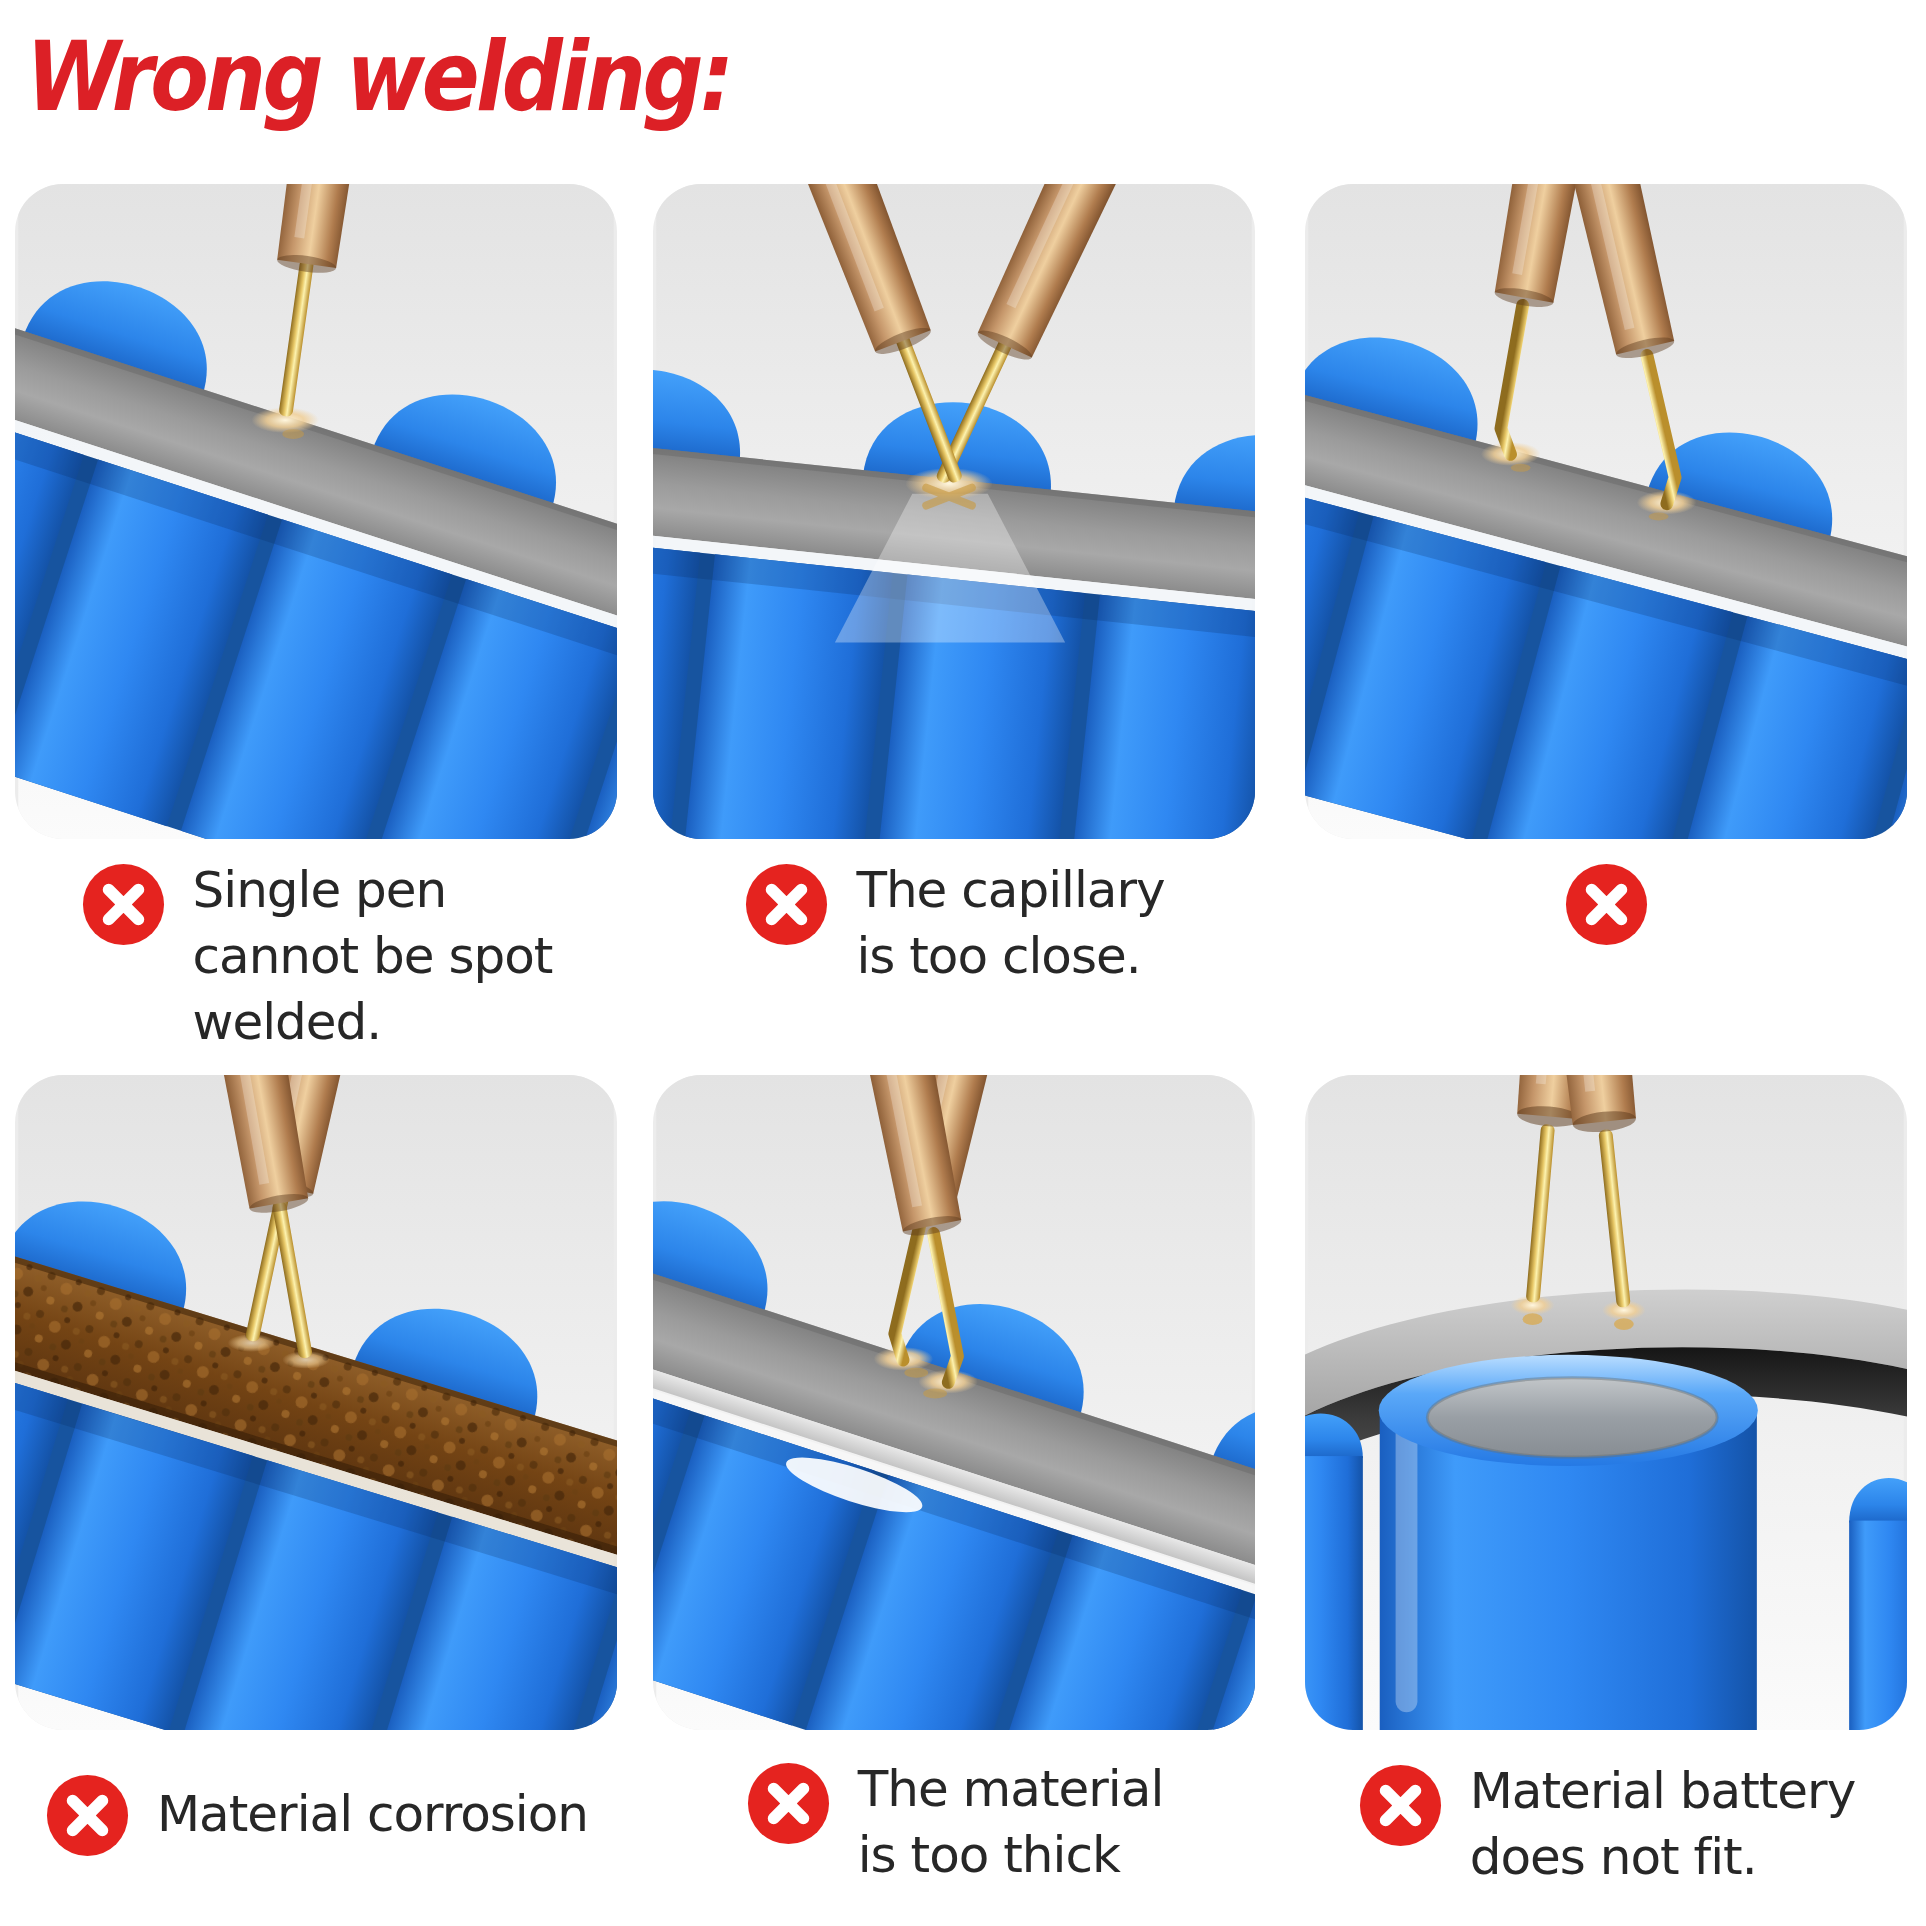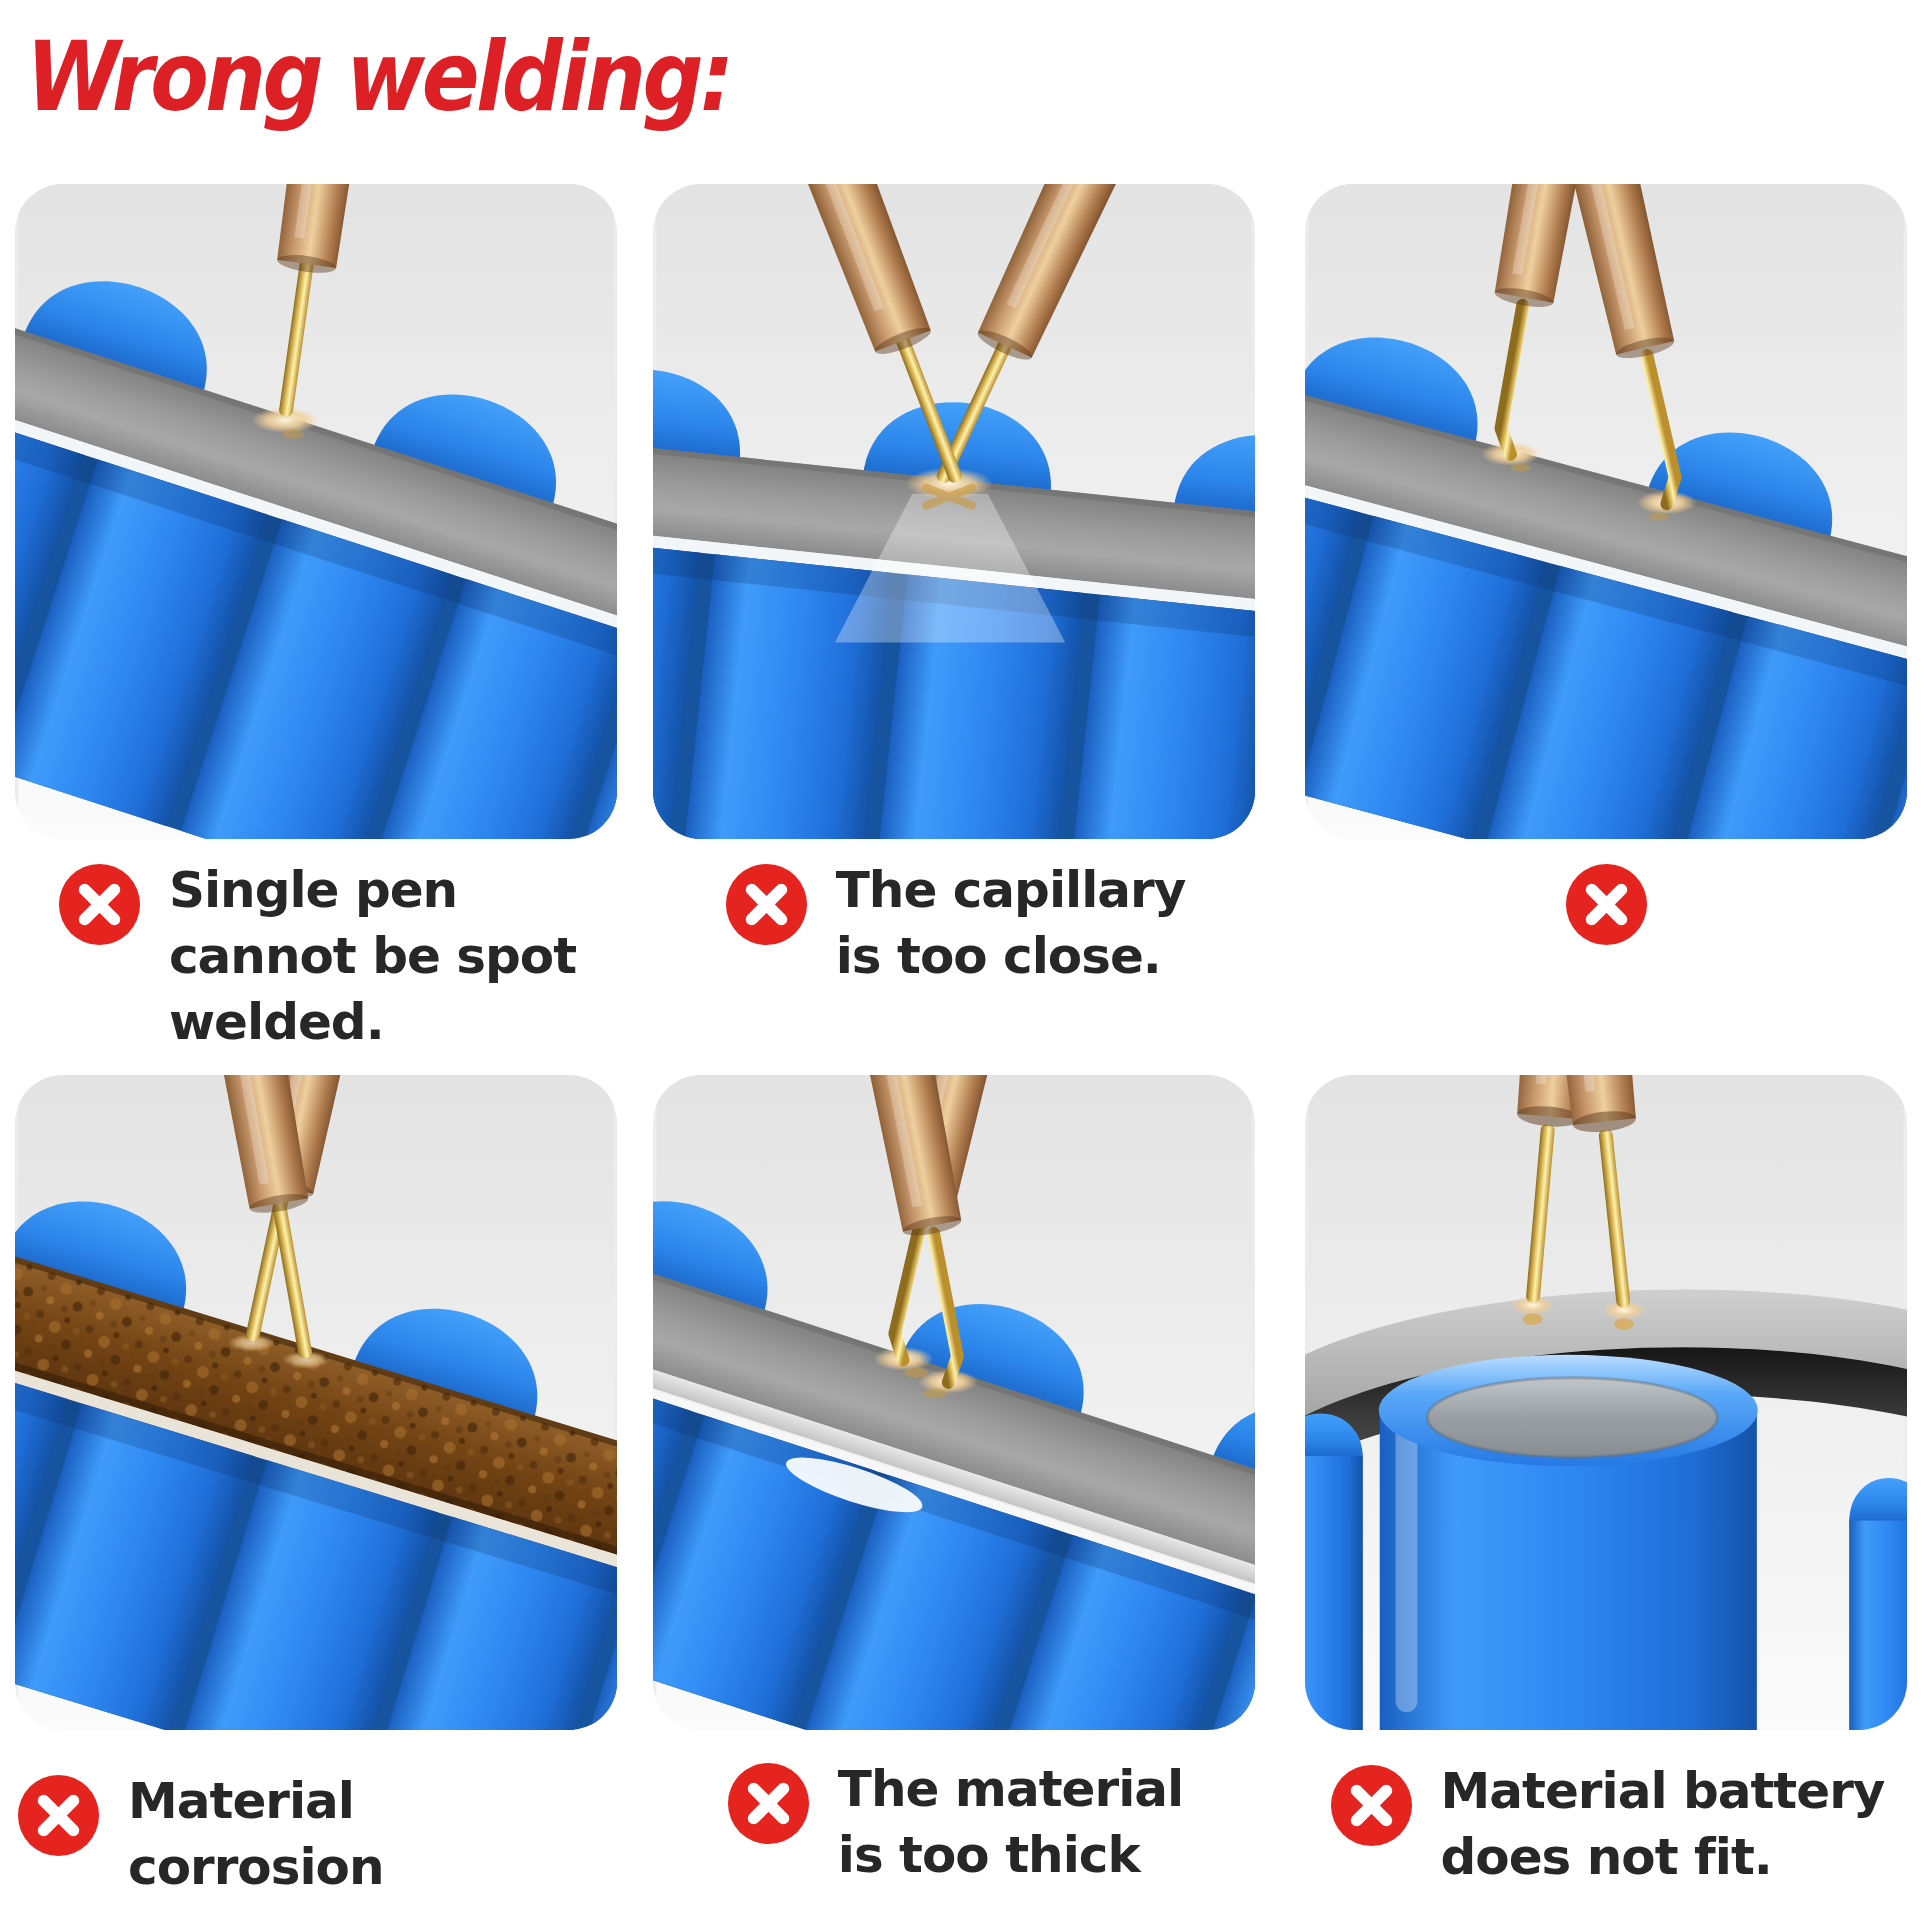--- a/index.html
+++ b/index.html
@@ -17,27 +17,27 @@
     position:absolute;width:602px;height:655px;
     border-radius:48px;overflow:hidden;background:#ececec;
   }
   .panel svg{width:100%;height:100%;display:block}
   .pos-r1{top:184px}
   .pos-r2{top:1075px}
   .col1{left:15px}.col2{left:653px}.col3{left:1305px}
   .caption{
     position:absolute;width:602px;display:flex;gap:26px;
     justify-content:center;align-items:flex-start;
-    color:#272727;font-size:50px;font-weight:bold;
+    color:#272727;font-size:50px;font-weight:normal;
     line-height:1.32;letter-spacing:-1px;
   }
   .caption .xicon{flex:0 0 auto;width:87px;height:87px;margin-top:4px}
   .caption .ct{white-space:pre-line}
   .caption.center .ct{}
-  .caption.vcenter{gap:26px}
+  .caption.vcenter{align-items:center;gap:26px}
   .cap-r1{top:857px}
   #cap4{top:1768px}
   #cap5{top:1756px}
   #cap6{top:1758px}
   .defs-holder{position:absolute;width:0;height:0;overflow:hidden}
 </style>
 </head>
 <body>
 
 <svg class="defs-holder" aria-hidden="true">

